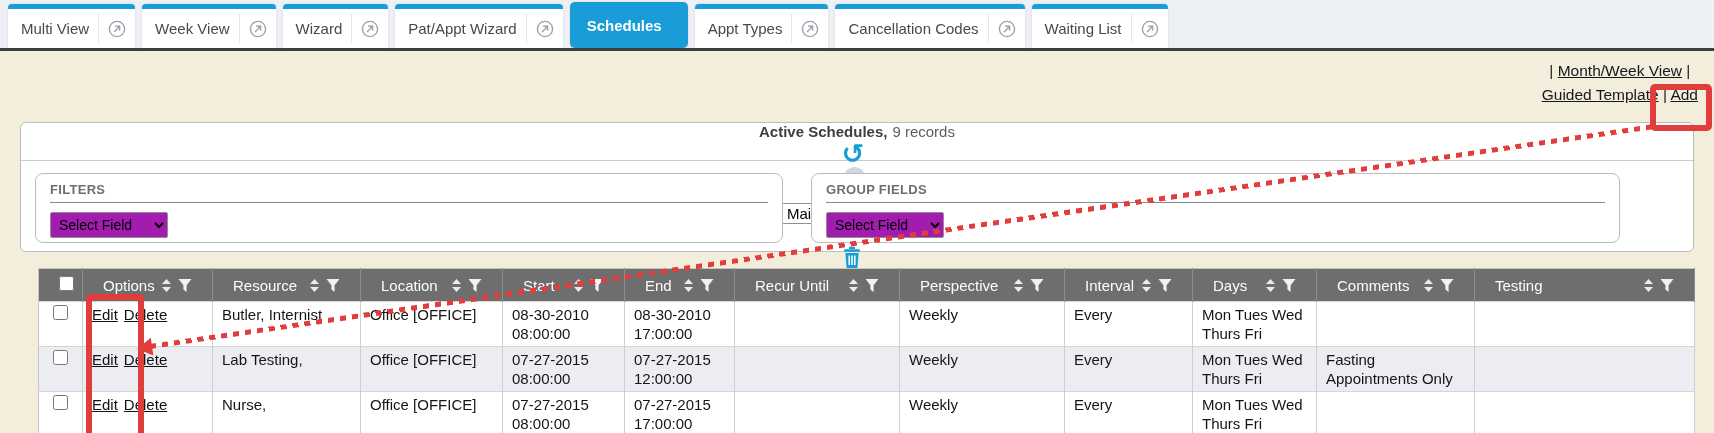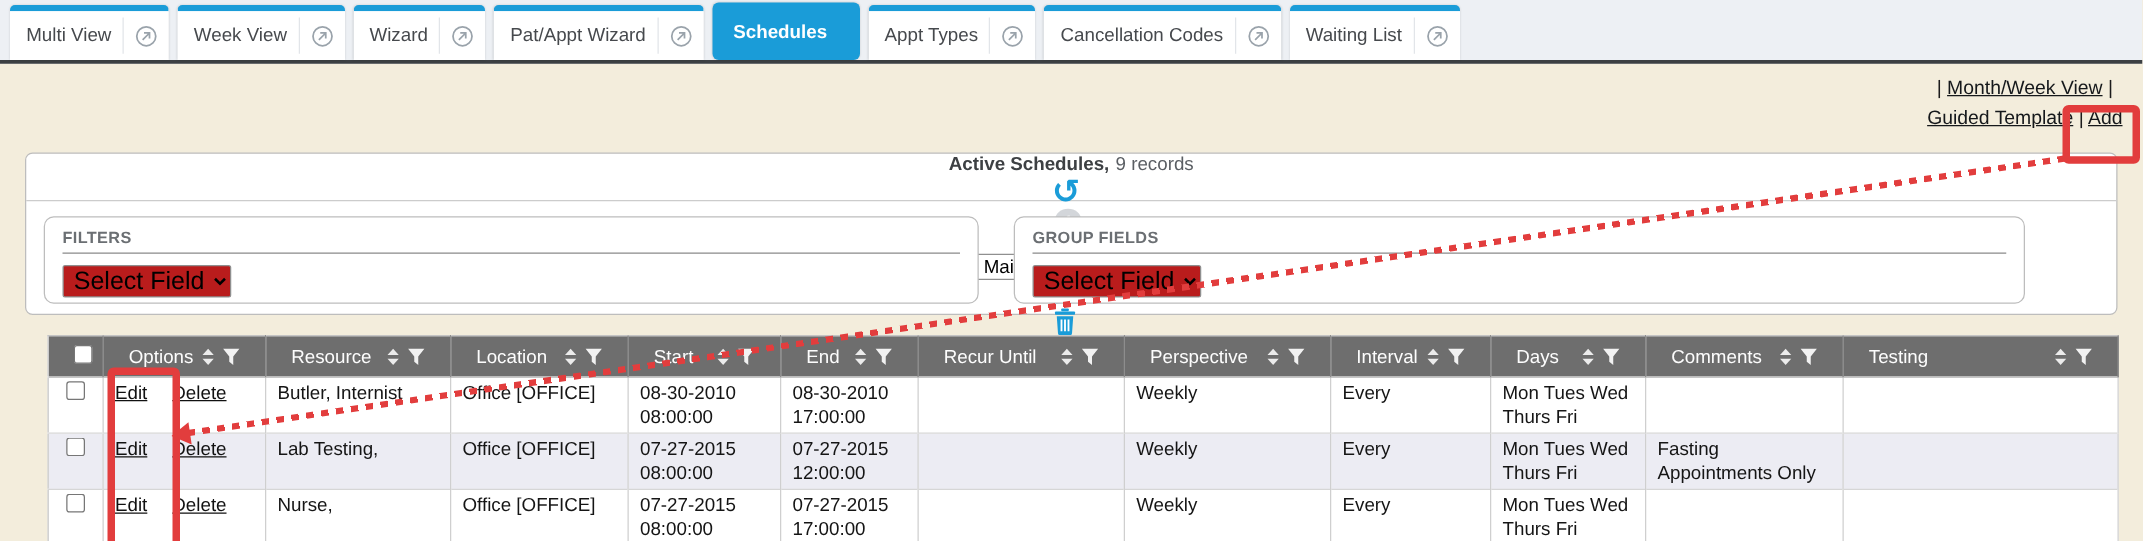--- a/index.html
+++ b/index.html
@@ -69,21 +69,21 @@
     background:#fff;
   }
   .fbox.filters { width:748px; }
   .fbox.groups  { width:809px; }
   .flabel {
     font-size:13px; font-weight:bold; color:#6b6f73; letter-spacing:.3px;
     border-bottom:1px solid #8a8a8a; padding-bottom:5px; margin-bottom:9px;
   }
   .fbox select {
     height:26px; border:1px solid #8f8f8f; border-radius:2px;
-    font-size:20px; font-family:inherit; padding:0 4px; min-width:118px; background:#b91c1c;
+    font-size:14px; font-family:inherit; padding:0 4px; min-width:118px; background:#a21caf;
   }
   
   table.grid {
     position:absolute; left:38px; top:268px; width:1656px;
     border-collapse:collapse; table-layout:fixed; background:#fff;
     border:1px solid #c4c4c4;
   }
   table.grid th {
     background:#6e6e6e; color:#fdfdfd; font-weight:normal; font-size:15px;
     height:33px; padding:0 20px; text-align:left; border-right:1px solid #8d8d8d;
@@ -92,21 +92,21 @@
   .hc .hlabel { flex:1 1 auto; overflow:hidden; white-space:nowrap; }
   .hc .hicons { display:inline-flex; align-items:center; gap:6px; flex:0 0 auto; }
   table.grid td {
     padding:3px 9px; border-right:1px solid #cfcfcf; border-top:1px solid #d6d6d6;
     vertical-align:top; line-height:19px; height:44px; color:#151515;
     overflow:hidden;
   }
   tr.alt td { background:#ececf3; }
   td.cbcell, th.cbcell { text-align:center; padding:3px 2px; }
   td a { color:#111; text-decoration:underline; cursor:pointer; }
-  td .lnk + .lnk { margin-left:20px; }
+  td .lnk + .lnk { margin-left:6px; }
   input[type=checkbox] { width:15px; height:15px; accent-color:#fff; }
   
   .red-box { position:absolute; border:6px solid var(--red,#e23d3d); border-radius:5px; z-index:60; pointer-events:none; }
   #red-box-add  { left:1650px; top:84px;  width:62px; height:47px; }
   #red-box-edit { left:86px;  top:294px; width:58px; height:200px; }
   #red-line {
     position:absolute; left:150px; top:344px; width:1520px; height:5px;
     transform:rotate(-8.32deg); transform-origin:0 50%; z-index:55; pointer-events:none;
     background:repeating-linear-gradient(90deg, var(--red,#e23d3d) 0 6px, transparent 6px 12px);
   }

